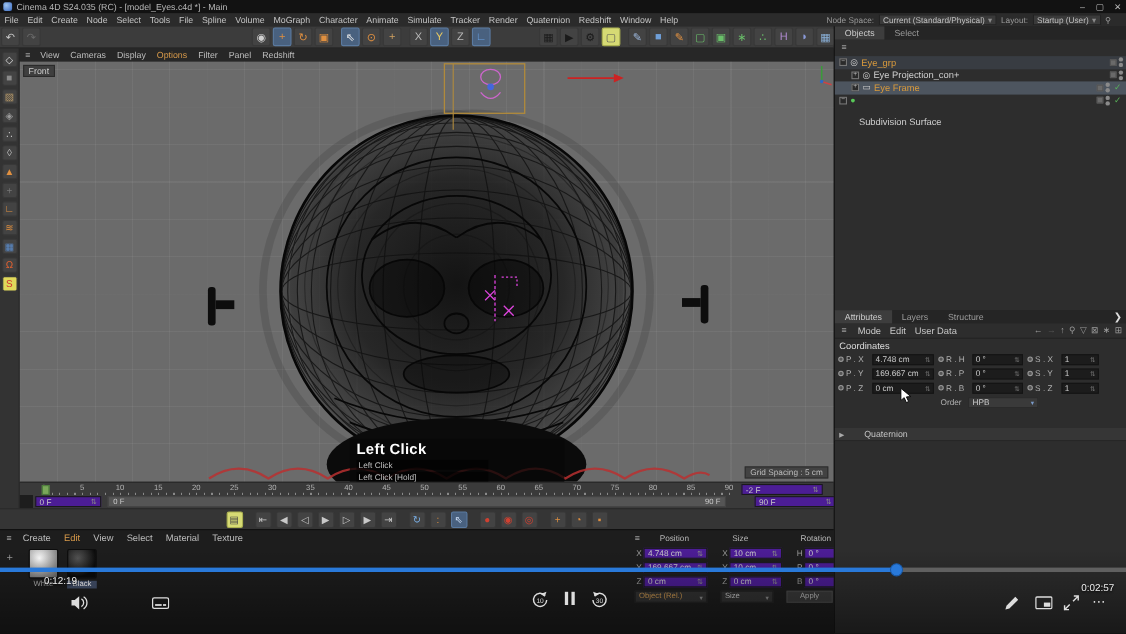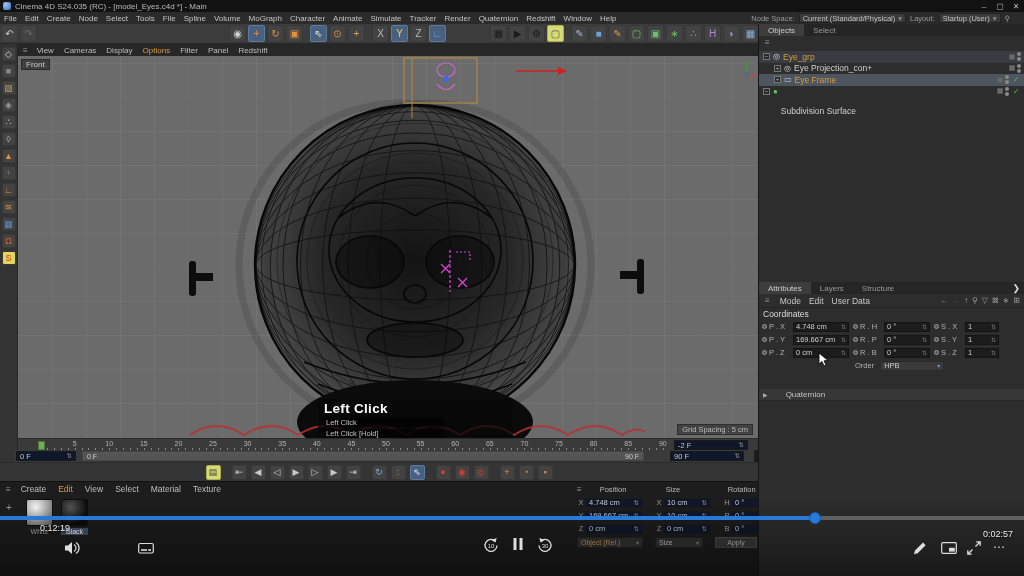--- a/index.html
+++ b/index.html
@@ -42,25 +42,25 @@
 #wire{position:absolute;left:0;top:0}
 #click-overlay{position:absolute;left:300px;top:343px;width:195px;z-index:8;background:rgba(8,8,8,.78);padding:2px 6px 3px 6px}
 #click-title{font-size:13.5px;font-weight:bold;color:#fff;letter-spacing:.3px}
 .click-line{font-size:7.5px;color:#c0c0c0;background:rgba(0,0,0,.55);margin-top:2px;padding:0 2px;width:120px}
 
 #ruler{position:absolute;left:18px;top:438px;width:740px;height:12px;background:#3a3a3a;border-top:1px solid #2a2a2a}
 #ruler-ticks{position:absolute;left:0;top:0;width:652px;height:12px}
 #ruler-ticks::after{content:"";position:absolute;left:22px;right:4px;bottom:0;height:3px;background:repeating-linear-gradient(90deg,#8a8a8a 0 1px,transparent 1px 6.92px)}
 .tick{position:absolute;top:1px;font-size:7px;color:#b4b4b4;transform:translateX(-50%)}
 #playhead{position:absolute;left:20px;top:2px;width:7px;height:9px;background:#7aa85a;border:1px solid #4a7a3a;z-index:2}
-.fld{background:#0f172a;border:1px solid #1a1a1a;color:#c8c8c8;font-size:7.5px;display:flex;align-items:center;padding:0 3px}
+.fld{background:#4c1d95;border:1px solid #1a1a1a;color:#c8c8c8;font-size:7.5px;display:flex;align-items:center;padding:0 3px}
 .fld .stp{margin-left:auto;color:#888;font-size:6.5px;font-style:normal;font-weight:normal}
 #offset-field{position:absolute;left:656px;top:1px;width:74px;height:10px}
 
-#rangebar{position:absolute;left:14px;top:450px;width:740px;height:12px;background:#3a3a3a}
+#rangebar{position:absolute;left:30px;top:450px;width:740px;height:12px;background:#3a3a3a}
 #range-start{position:absolute;left:2px;top:1px;width:60px;height:10px}
 #range-track{position:absolute;left:68px;top:1px;width:562px;height:10px;background:#555;border:1px solid #444;display:flex;align-items:center;justify-content:space-between;font-size:7px;color:#ccc;padding:0 4px}
 #range-end{position:absolute;left:656px;top:1px;width:74px;height:10px}
 
 #transport{position:absolute;left:0;top:462px;width:758px;height:19px;background:#353535;border-top:1px solid #2a2a2a;display:flex;align-items:center;justify-content:center;gap:2px}
 #transport .tbi{width:15px;height:15px;font-size:9px}
 
 #bottom{position:absolute;left:0;top:481px;width:1024px;height:95px;background:#1d1d1d;border-top:1px solid #111}
 #matman{position:absolute;left:0;top:0;width:560px;height:95px}
 #mat-menu-row{display:flex;align-items:center;height:14px;font-size:8.5px;gap:2px;padding-left:4px}

